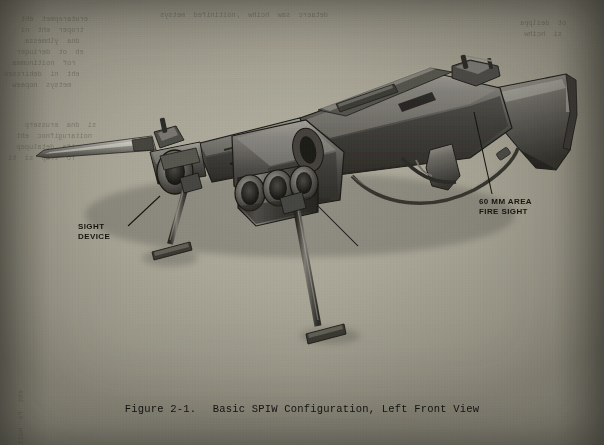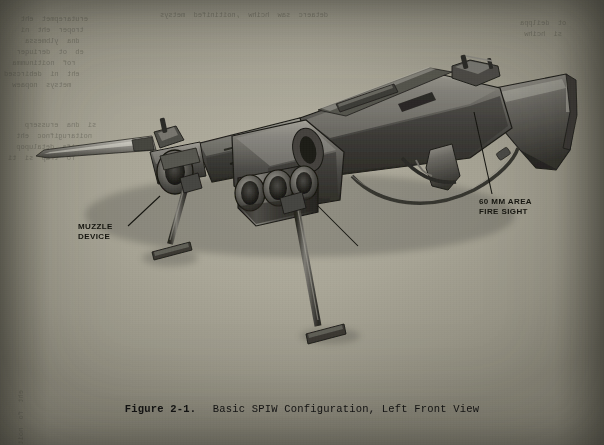--- a/index.html
+++ b/index.html
@@ -82,21 +82,21 @@
   #caption {
     position: absolute;
     left: 0; right: 0;
     top: 403px;
     text-align: center;
     font-family: "Liberation Mono", monospace;
     font-size: 10.5px;
     letter-spacing: .2px;
     color: #111;
   }
-  #caption .fignum { margin-right: 10px; font-weight: bold; }
+  #caption .fignum { margin-right: 10px; }
 </style>
 </head>
 <body>
 
 <div id="page">
 
   <div id="paper"></div>
 
   <div class="ghost" style="left:4px; top:14px;">erutarepmet  eht
  troper  eht  ni
@@ -290,21 +290,21 @@
       <path d="M338,104 L392,85 L393,88 L339,107 Z" fill="#a9a79d" opacity=".4"></path>
     </g>
 
     <g stroke="#13130e" stroke-width="1.05" fill="none">
       <path d="M128,226 L160,196"></path>
       <path d="M358,246 L318,206"></path>
       <path d="M492,194 L474,112"></path>
     </g>
   </svg>
 
-  <div class="callout" id="cap-muzzle">MUZZLE
+  <div class="callout" id="cap-muzzle">SIGHT
 DEVICE</div>
 
 
   <div class="callout" id="cap-sight">60 MM AREA
 FIRE SIGHT</div>
 
   <div id="caption">
     <span class="fignum">Figure 2-1.</span>
     <span>Basic SPIW Configuration, Left Front View</span>
   </div>

